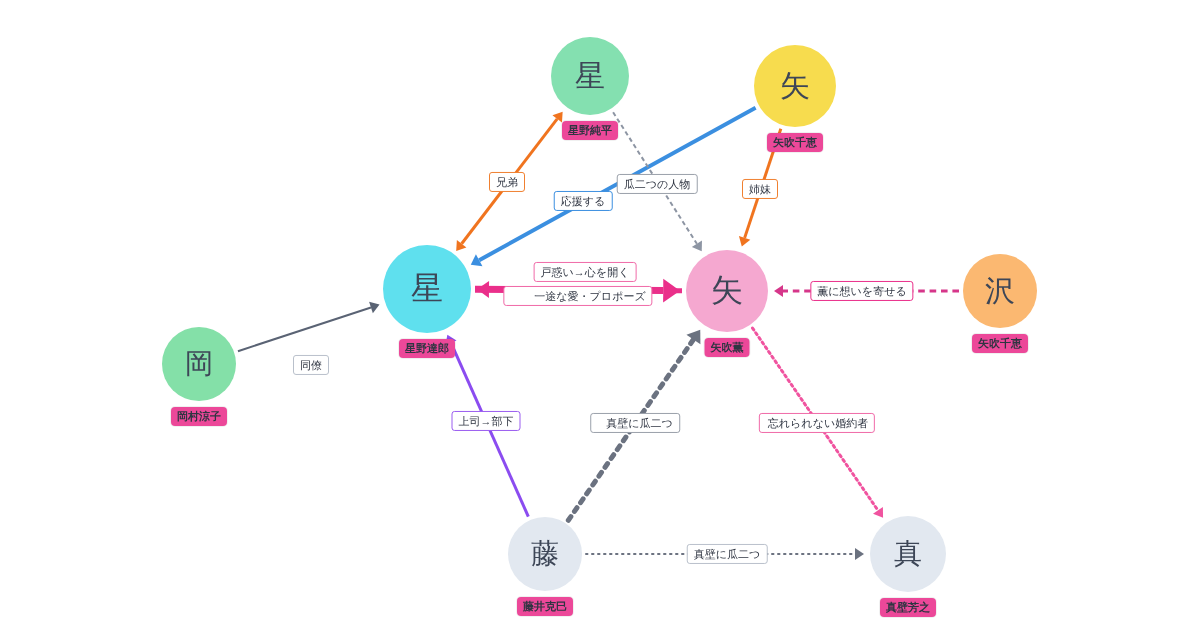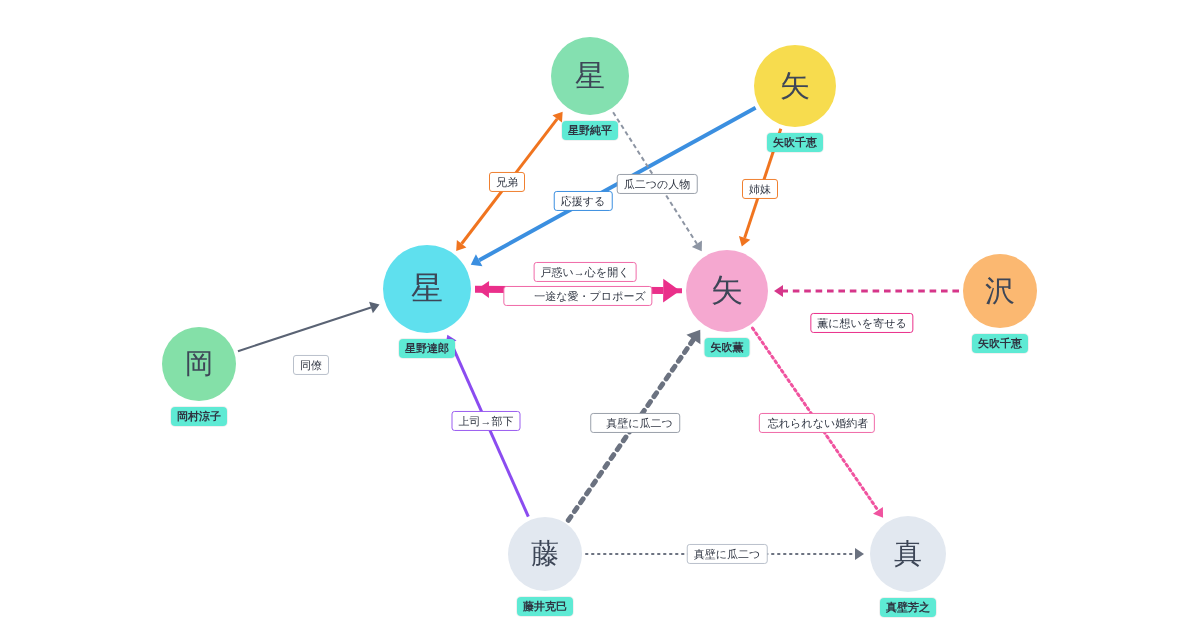--- a/index.html
+++ b/index.html
@@ -16,21 +16,21 @@
   .node{
     position:absolute;
     display:flex;align-items:center;justify-content:center;
     border-radius:50%;
     color:#3d4657;
     font-weight:400;
     user-select:none;
   }
   .node-label{
     position:absolute;
-    background:#5eead4;
+    background:#ec4899;
     color:#2f3542;
     font-size:11px;
     font-weight:bold;
     padding:2px 6px;
     border-radius:4px;
     white-space:nowrap;
     transform:translateX(-50%);
     box-shadow:0 0 0 1px rgba(0,0,0,0.06);
   }
   .edge-label{
@@ -43,21 +43,21 @@
     white-space:nowrap;
     transform:translate(-50%,-50%);
     border:1px solid #999;
     color:#2f3542;
   }
   .el-orange{border-color:#f08030;}
   .el-blue{border-color:#3b8fe0;}
   .el-gray{border-color:#9aa0aa;}
   .el-pink{border-color:#f06aa8;}
   .el-purple{border-color:#9a5cf0;}
-  .el-magenta{border-color:#ea2f8a;margin-top:32px;}
+  .el-magenta{border-color:#ea2f8a;}
   .el-plain{border-color:#b9c0cb;}
 </style>
 </head>
 <body>
 
 <div id="canvas">
   <svg class="edges" viewBox="0 0 1200 630">
     <defs id="marker-defs"></defs>
     <g id="edge-paths">
         <line x1="461.640430473543" y1="243.73367060819228" x2="557.1827500776961" y2="118.8838910027652" stroke="#f0741f" stroke-width="3" stroke-linecap="butt"></line>

